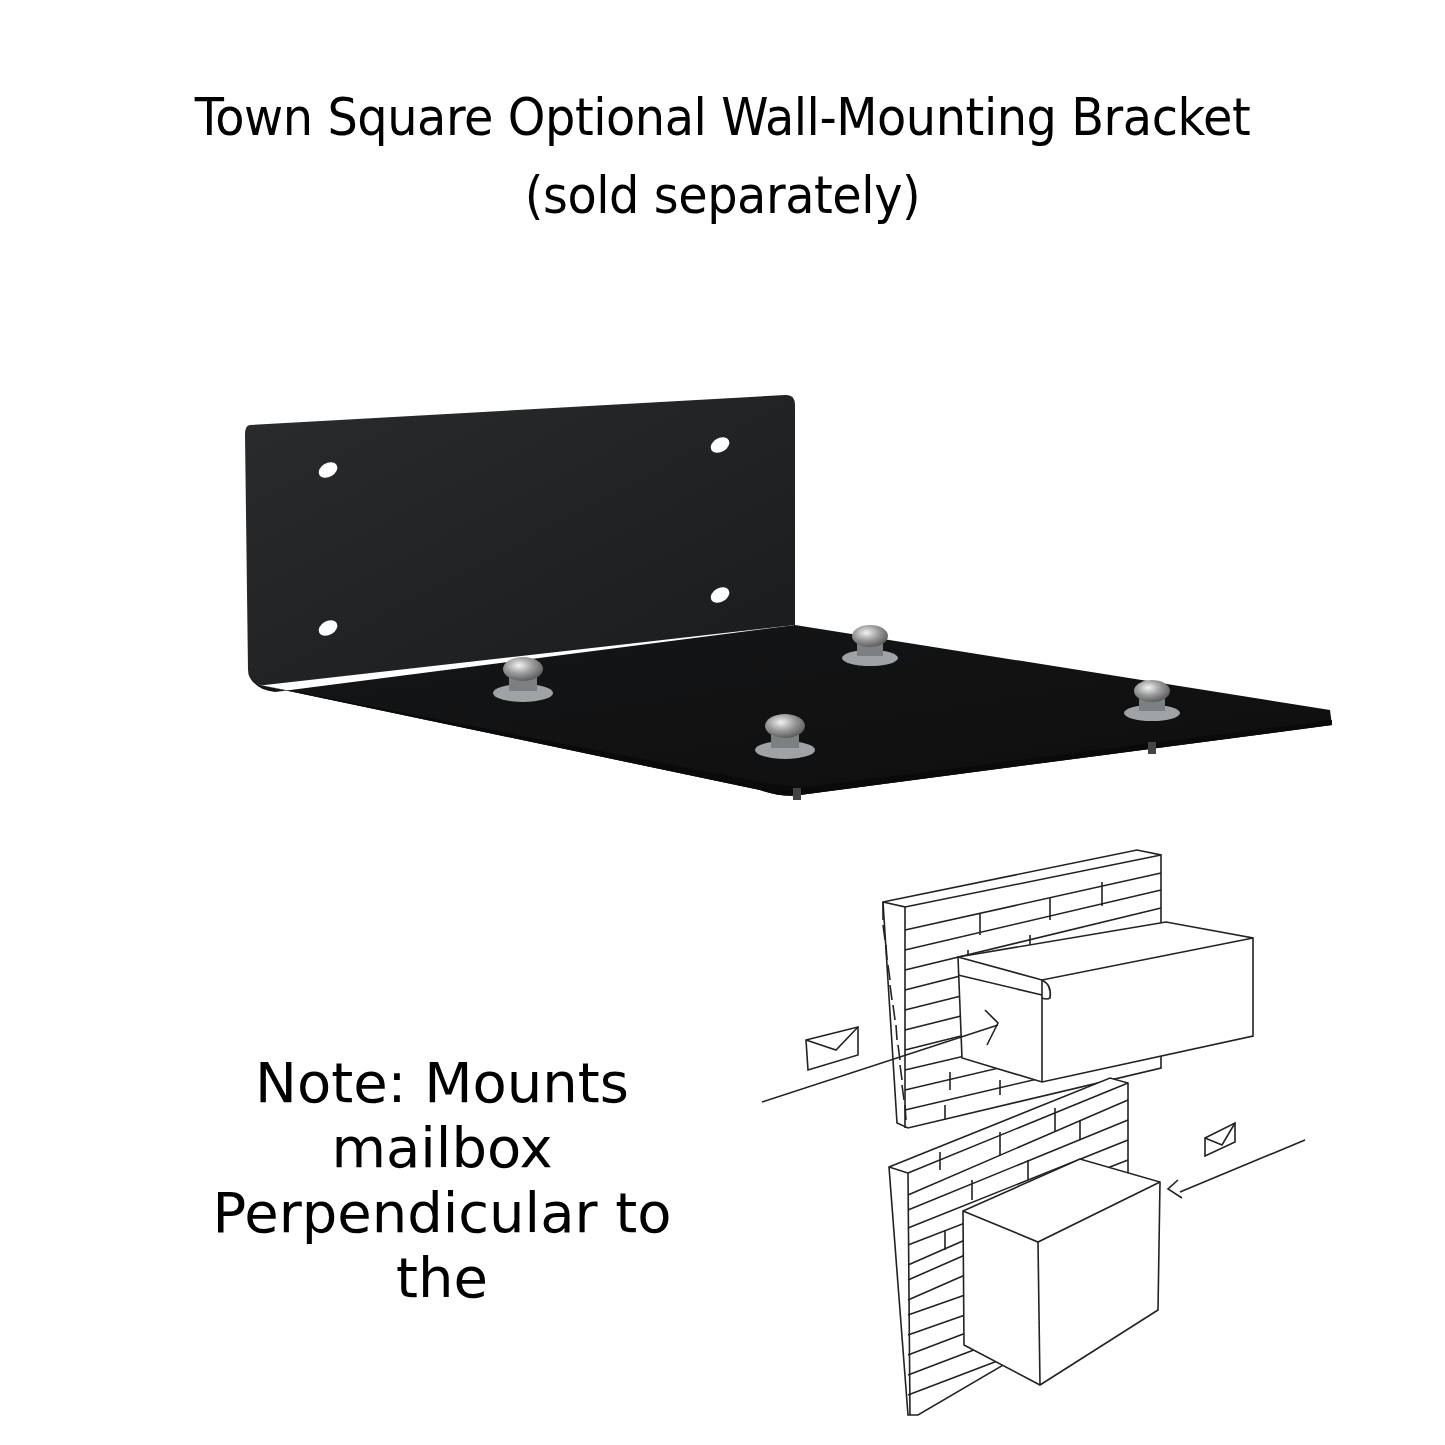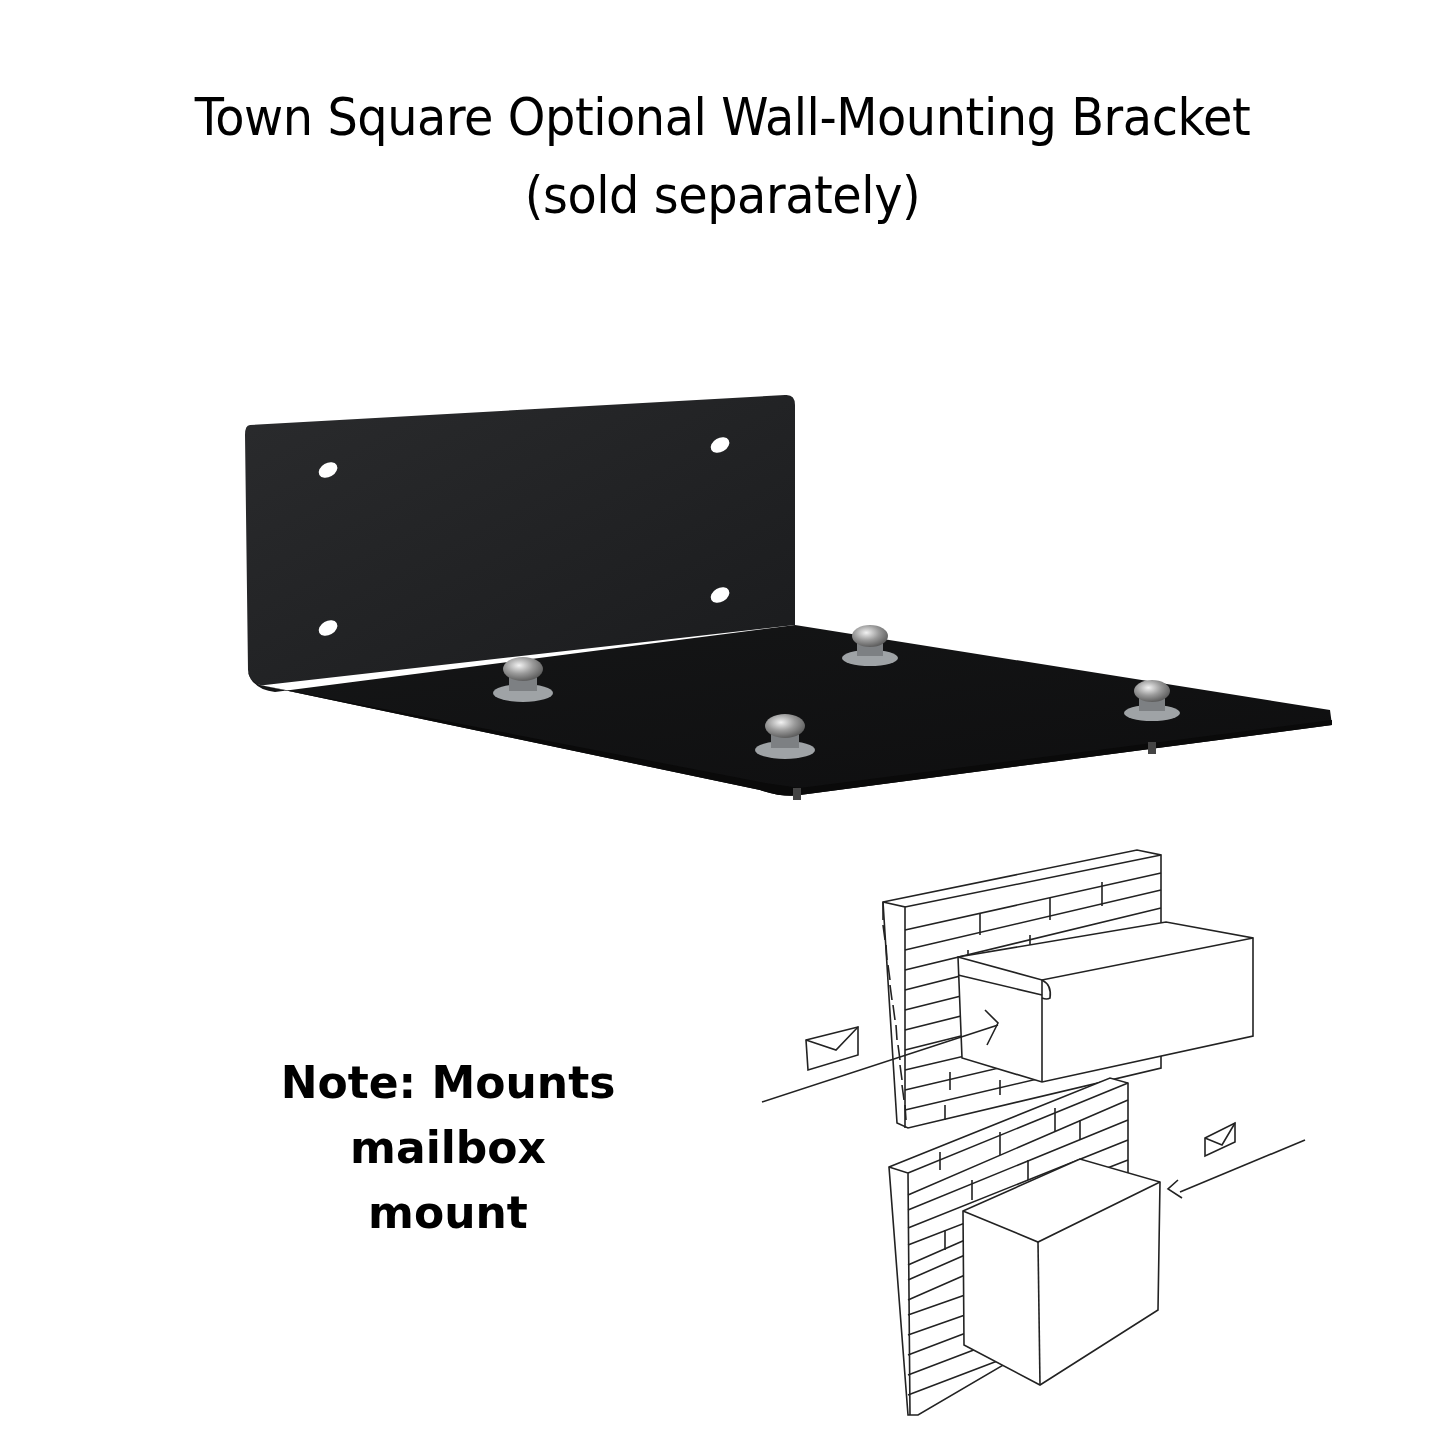--- a/index.html
+++ b/index.html
@@ -1,18 +1,18 @@
 <!DOCTYPE html>
 <html><head>
   <meta charset="utf-8">
   <style>
     html, body { margin: 0; padding: 0; background: #ffffff; }
     body { width: 1445px; height: 1445px; position: relative; overflow: hidden; font-family: "Liberation Sans", sans-serif; color: #000; }
     .title { position: absolute; left: 0; width: 1445px; top: 78px; text-align: center; font-size: 52px; line-height: 78px; font-family: "DejaVu Sans", sans-serif; letter-spacing: -0.5px; transform: scaleX(0.92); transform-origin: center; }
-    .note { position: absolute; left: 188px; width: 520px; top: 1050px; text-align: center; font-size: 44px; line-height: 65px; font-family: "DejaVu Sans", sans-serif; font-weight: bold; }
+    .note { position: absolute; left: 182px; width: 520px; top: 1050px; text-align: center; font-size: 56px; line-height: 65px; font-family: "DejaVu Sans", sans-serif; }
     .bracket { position: absolute; left: 230px; top: 380px; width: 1110px; height: 430px; }
     .diagram { position: absolute; left: 750px; top: 840px; width: 560px; height: 580px; }
   </style>
 </head>
 <body>
 
 <div class="title">
   <div>Town Square Optional Wall-Mounting Bracket</div>
   <div>(sold separately)</div>
 </div>
@@ -67,21 +67,21 @@
       <rect x="-13" y="-12" width="26" height="18" fill="#7d8083"></rect>
       <ellipse cx="0" cy="-14" rx="18" ry="11" fill="url(#screwg)"></ellipse>
     </g>
     <rect x="563" y="408" width="8" height="12" fill="#444"></rect>
     <rect x="918" y="362" width="8" height="12" fill="#444"></rect>
   </g>
 </svg>
 
 <div class="note">
   <div>Note: Mounts mailbox</div>
-  <div>mount</div>
+  <div>Perpendicular to the</div>
 </div>
 
 <svg class="diagram" viewBox="0 0 560 580" xmlns="http://www.w3.org/2000/svg" fill="none" stroke="#222" stroke-width="1.6">
 
   <g>
     <path d="M133 62 L387 10 L411 15 L411 228 L158 288 L147 283 Z" fill="#fff"></path>
     <path d="M133 62 L155 67 L155 288"></path>
     <path d="M155 67 L411 15"></path>
     <path d="M155 90 L411 33 M155 110 L411 50 M155 130 L411 68 M155 150 L305 112 M155 170 L215 155 M155 190 L215 175 M155 210 L215 195 M155 230 L411 170 M155 250 L411 190 M155 270 L411 210"></path>
     <path d="M133 62 L133 80 M133 85 L135 100 M136 105 L137 120 M138 125 L140 140 M140 145 L142 160 M143 165 L145 180 M146 185 L147 200 M148 205 L150 220 M150 225 L152 240 M152 245 L154 260 M155 265 L156 280"></path>

